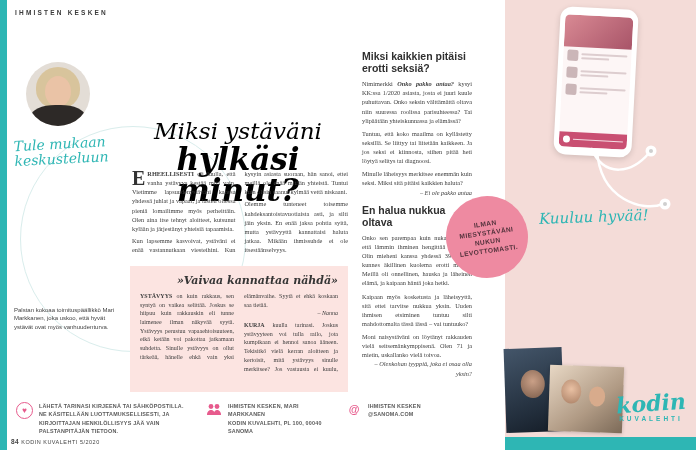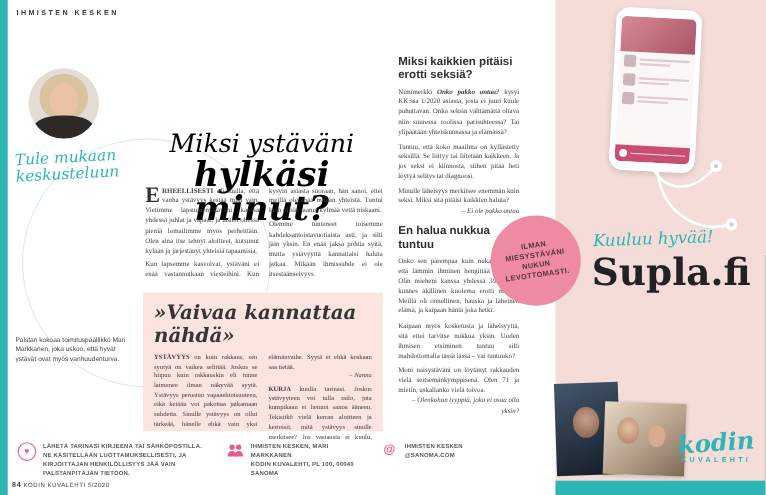--- a/index.html
+++ b/index.html
@@ -34,22 +34,22 @@
   
   .body-cols{position:absolute;left:132px;top:169px;width:216px;height:94px;overflow:hidden;
         column-count:2;column-gap:9px;column-fill:auto;
         font-family:"Liberation Serif",serif;font-size:6.3px;line-height:1.45;text-align:justify;color:#3d3d3d;}
   .body-cols p{margin:0 0 3px;}
   .dropcap{float:left;font-size:20px;line-height:0.85;font-weight:bold;padding:1px 2px 0 0;color:#333;}
   .sig{display:block;text-align:right;font-style:italic;}
   
   .quote-box{position:absolute;left:130px;top:266px;width:218px;height:126px;background:#fce4e1;
         box-sizing:border-box;padding:8px 10px 6px;}
-  .qb-title{text-align:left;font-family:"DejaVu Serif",serif;font-style:italic;font-weight:bold;
-        font-size:18px;color:#353535;margin-bottom:5px;}
+  .qb-title{text-align:right;font-family:"DejaVu Serif",serif;font-style:italic;font-weight:bold;
+        font-size:11px;color:#353535;margin-bottom:5px;}
   .qb-cols{height:86px;overflow:hidden;column-count:2;column-gap:10px;column-fill:auto;
         font-family:"Liberation Serif",serif;font-size:6px;line-height:1.45;text-align:justify;color:#3d3d3d;}
   .qb-cols p{margin:0 0 3px;}
   
   .col3{position:absolute;left:362px;top:50px;width:110px;color:#3d3d3d;}
   .col3 h3{margin:0 0 5px;font-size:10.5px;line-height:1.15;color:#2f2f2f;font-family:"Liberation Sans",sans-serif;}
   .col3 h3.second{margin-top:7px;}
   .col3 p{margin:0 0 4px;font-family:"Liberation Serif",serif;font-size:6.3px;line-height:1.45;text-align:justify;}
   
   .badge{position:absolute;left:446px;top:196px;width:82px;height:82px;border-radius:50%;
@@ -146,21 +146,21 @@
       <p><b>KURJA</b><span> kuulla tarinasi. Joskus ystävyyteen voi tulla railo, jota kumpikaan ei hennoi sanoa ääneen. Tekisitkö vielä kerran aloitteen ja kertoisit, mitä ystävyys sinulle merkitsee? Jos vastausta ei kuulu, sinulla on lupa surra ja suunnata katse uusiin ihmisiin. Ansaitset ystävän, joka näkee vaivaa myös sinun vuoksesi.</span></p>
 
     </div>
   </div>
 
   <div class="col3">
     <h3>Miksi kaikkien pitäisi erotti seksiä?</h3>
     <p><span>Nimimerkki </span><b><i>Onko pakko antaa?</i></b><span> kysyi KK:ssa 1/2020 asiasta, josta ei juuri kuule puhuttavan. Onko seksin välttämättä oltava niin suuressa roolissa parisuhteessa? Tai ylipäätään yhteiskunnassa ja elämässä?</span></p>
     <p>Tuntuu, että koko maailma on kyllästetty seksillä. Se liittyy tai liitetään kaikkeen. Ja jos seksi ei kiinnosta, siihen pitää heti löytyä selitys tai diagnoosi.</p>
     <p><span>Minulle läheisyys merkitsee enemmän kuin seksi. Miksi sitä pitäisi kaikkien haluta?</span><i class="sig">– Ei ole pakko antaa</i></p>
-    <h3 class="second">En halua nukkua tuntuu</h3>
+    <h3 class="second">En halua nukkua oltava</h3>
     <p>Onko sen parempaa kuin nukahtaa niin, että lämmin ihminen hengittää vieressä? Olin mieheni kanssa yhdessä 39 vuotta, kunnes äkillinen kuolema erotti meidät. Meillä oli onnellinen, hauska ja läheinen elämä, ja kaipaan häntä joka hetki.</p>
     <p>Kaipaan myös kosketusta ja läheisyyttä, sitä ettei tarvitse nukkua yksin. Uuden ihmisen etsiminen tuntuu silti mahdottomalta tässä iässä – vai tuntuuko?</p>
     <p><span>Moni naisystäväni on löytänyt rakkauden vielä seitsemänkymppisenä. Olen 71 ja mietin, uskallanko vielä toivoa.</span><i class="sig">– Olenkohan tyyppiä, joka ei osaa olla yksin?</i></p>
   </div>
 
   <div class="right-panel">
     <div class="phone">
       <div class="screen">
         <div class="scr-hero"></div>
         <div class="scr-row">
@@ -194,21 +194,20 @@
     <svg class="cords" viewBox="0 0 191 450">
       <path d="M86,148 C100,180 128,172 144,153" stroke="#ffffff" stroke-width="2.5" fill="none"></path>
       <path d="M92,150 C95,200 138,212 158,204" stroke="#ffffff" stroke-width="2.5" fill="none"></path>
       <circle cx="146" cy="151" r="5.5" fill="#ffffff"></circle>
       <circle cx="146" cy="151" r="2" fill="#cfcfcf"></circle>
       <circle cx="160" cy="204" r="5.5" fill="#ffffff"></circle>
       <circle cx="160" cy="204" r="2" fill="#cfcfcf"></circle>
     </svg>
 
     <div class="kicker">Kuuluu hyvää!</div>
-    <div class="brand">Supla.fi</div>
 
     <div class="photo-a"></div>
     <div class="photo-b"></div>
 
     <div class="logo">
       <div class="logo-script">kodin</div>
       <div class="logo-caps">KUVALEHTI</div>
     </div>
 
     <div class="teal-strip"></div>

